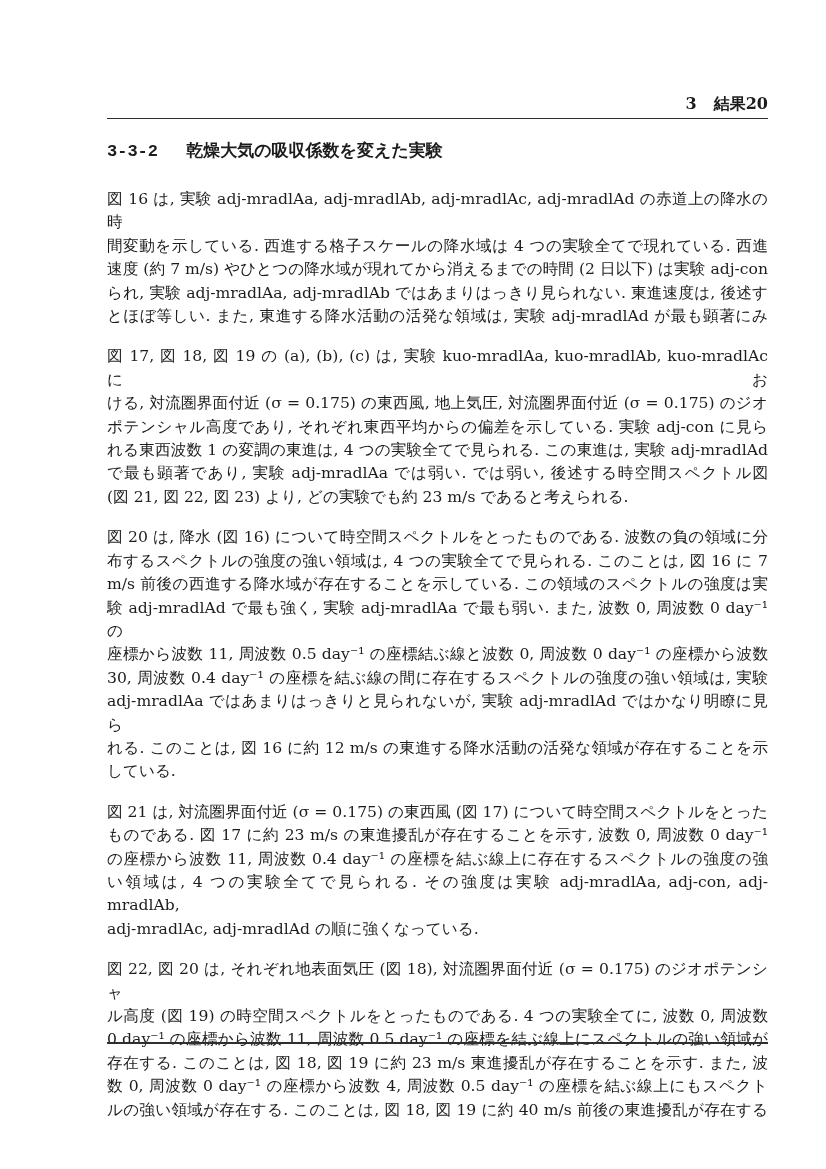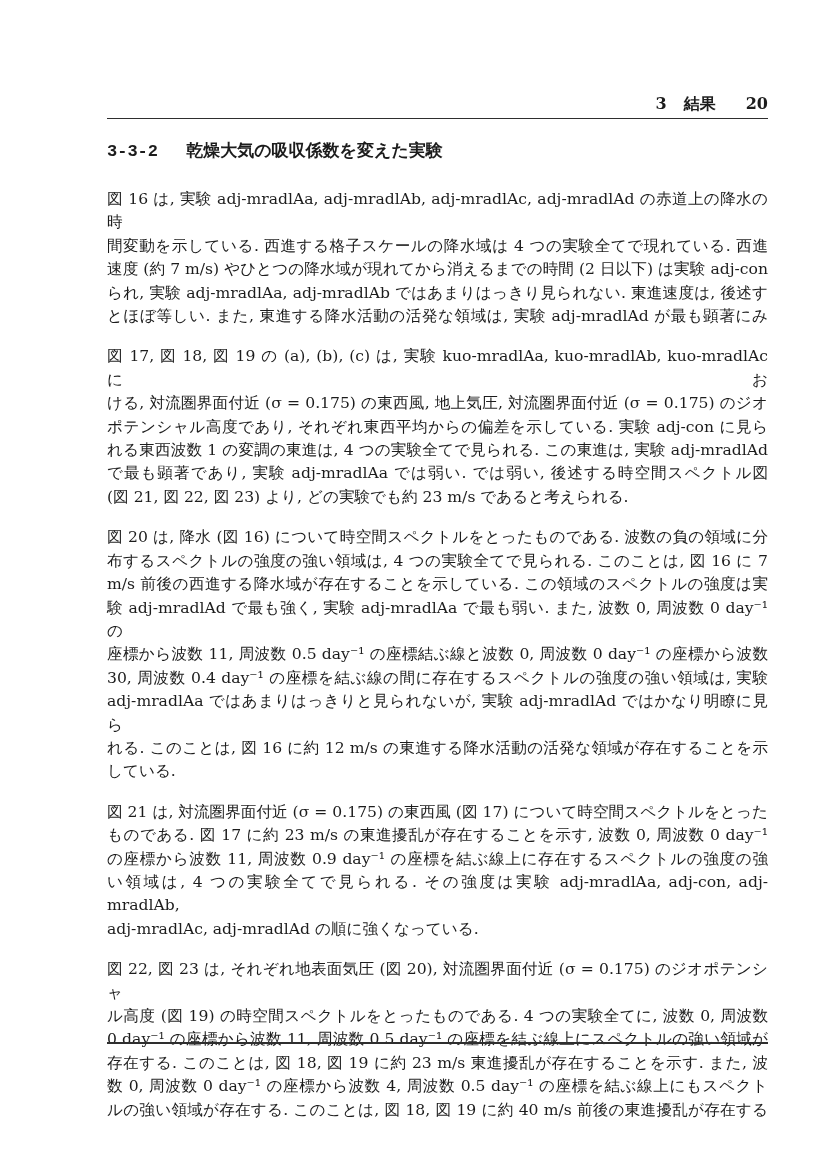--- a/index.html
+++ b/index.html
@@ -19,21 +19,21 @@
     left: 107px;
     width: 661px;
     display: flex;
     justify-content: flex-end;
     align-items: baseline;
     font-size: 16px;
     font-weight: bold;
     line-height: 1;
   }
   .running-header .hdr-label { margin-left: 17px; }
-  .running-header .hdr-page  { margin-left: 30px; }
+  .running-header .hdr-page  { }
   .header-rule {
     position: absolute;
     top: 118px;
     left: 107px;
     width: 661px;
     height: 1px;
     background: #2e2e2e;
   }
   .section-heading {
     position: absolute;
@@ -112,26 +112,26 @@
         <div class="line">験 adj-mradlAd で最も強く, 実験 adj-mradlAa で最も弱い. また, 波数 0, 周波数 0 day⁻¹ の</div>
         <div class="line">座標から波数 11, 周波数 0.5 day⁻¹ の座標結ぶ線と波数 0, 周波数 0 day⁻¹ の座標から波数</div>
         <div class="line">30, 周波数 0.4 day⁻¹ の座標を結ぶ線の間に存在するスペクトルの強度の強い領域は, 実験</div>
         <div class="line">adj-mradlAa ではあまりはっきりと見られないが, 実験 adj-mradlAd ではかなり明瞭に見ら</div>
         <div class="line">れる. このことは, 図 16 に約 12 m/s の東進する降水活動の活発な領域が存在することを示</div>
         <div class="line para-end">している.</div>
       </div>
       <div class="para">
         <div class="line">図 21 は, 対流圏界面付近 (σ = 0.175) の東西風 (図 17) について時空間スペクトルをとった</div>
         <div class="line">ものである. 図 17 に約 23 m/s の東進擾乱が存在することを示す, 波数 0, 周波数 0 day⁻¹</div>
-        <div class="line">の座標から波数 11, 周波数 0.9 day⁻¹ の座標を結ぶ線上に存在するスペクトルの強度の強</div>
+        <div class="line">の座標から波数 11, 周波数 0.4 day⁻¹ の座標を結ぶ線上に存在するスペクトルの強度の強</div>
         <div class="line">い領域は, 4 つの実験全てで見られる. その強度は実験 adj-mradlAa, adj-con, adj-mradlAb,</div>
         <div class="line para-end">adj-mradlAc, adj-mradlAd の順に強くなっている.</div>
       </div>
       <div class="para">
-        <div class="line">図 22, 図 23 は, それぞれ地表面気圧 (図 20), 対流圏界面付近 (σ = 0.175) のジオポテンシャ</div>
+        <div class="line">図 22, 図 20 は, それぞれ地表面気圧 (図 18), 対流圏界面付近 (σ = 0.175) のジオポテンシャ</div>
         <div class="line">ル高度 (図 19) の時空間スペクトルをとったものである. 4 つの実験全てに, 波数 0, 周波数</div>
         <div class="line">0 day⁻¹ の座標から波数 11, 周波数 0.5 day⁻¹ の座標を結ぶ線上にスペクトルの強い領域が</div>
         <div class="line">存在する. このことは, 図 18, 図 19 に約 23 m/s 東進擾乱が存在することを示す. また, 波</div>
         <div class="line">数 0, 周波数 0 day⁻¹ の座標から波数 4, 周波数 0.5 day⁻¹ の座標を結ぶ線上にもスペクト</div>
         <div class="line">ルの強い領域が存在する. このことは, 図 18, 図 19 に約 40 m/s 前後の東進擾乱が存在する</div>
       </div>
     </div>
 
   <div class="footer-rule"></div>
 

